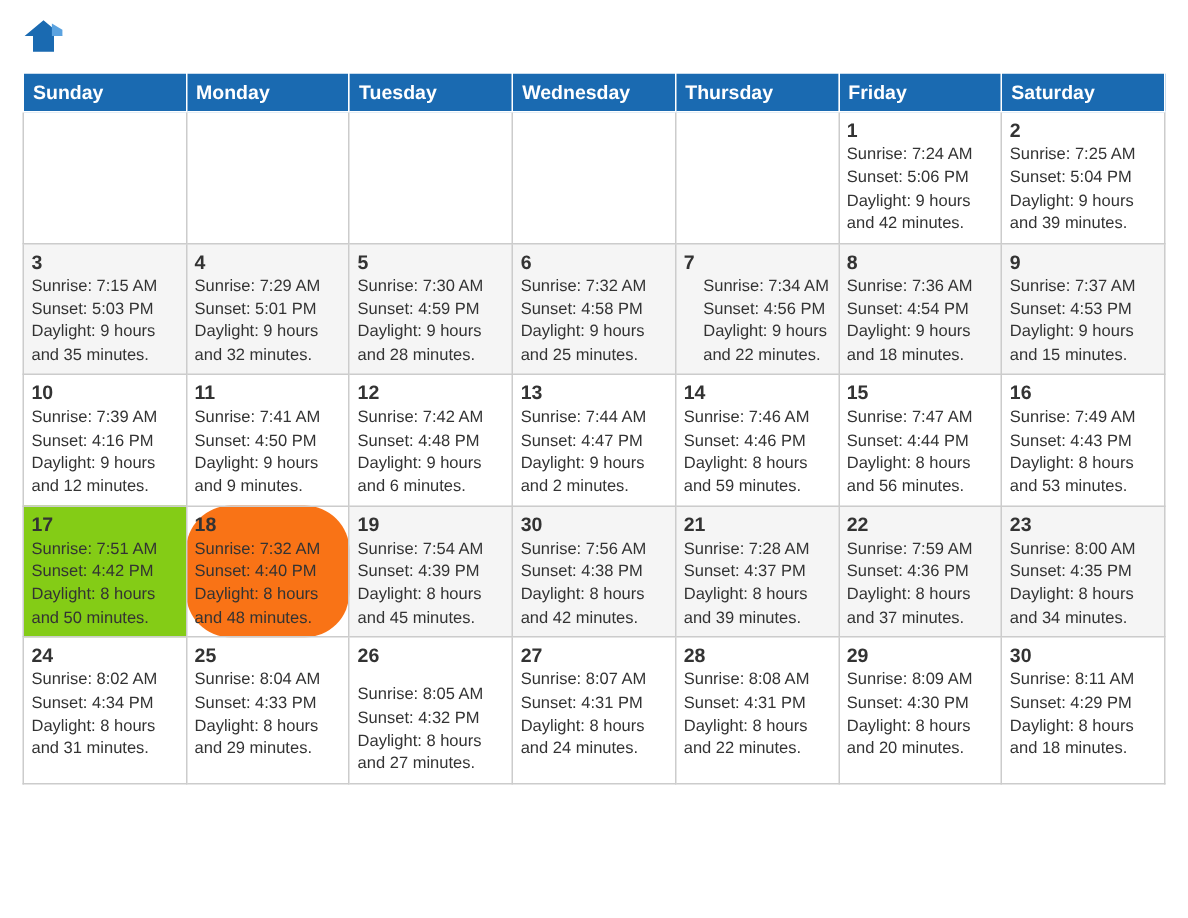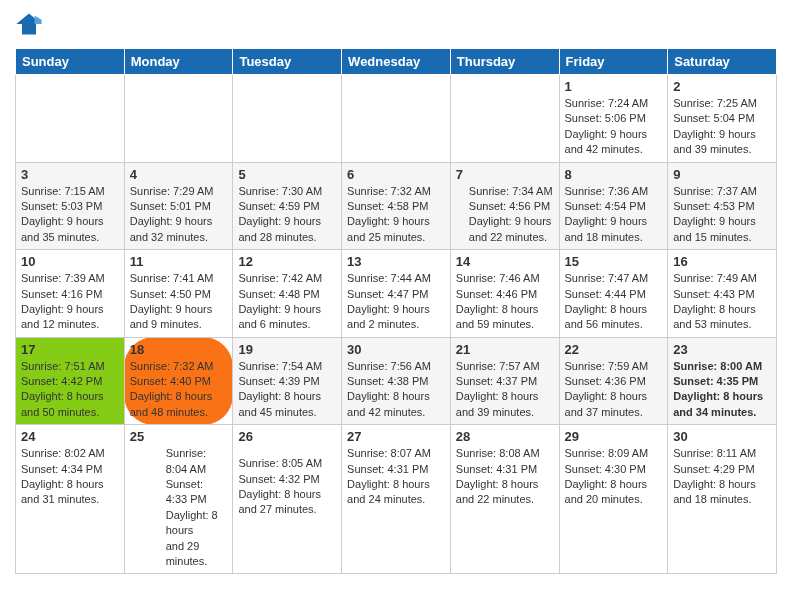--- a/index.html
+++ b/index.html
@@ -201,51 +201,51 @@
           </td>
           <td style="background: rgb(245, 245, 245);">
             <span class="day-num">30</span>
             <div class="day-info" style="white-space: pre-line;">Sunrise: 7:56 AM
 Sunset: 4:38 PM
 Daylight: 8 hours
 and 42 minutes.</div>
           </td>
           <td style="background: rgb(245, 245, 245);">
             <span class="day-num">21</span>
-            <div class="day-info" style="white-space: pre-line;">Sunrise: 7:57 AM
+            <div class="day-info" style="white-space: pre-line;">Sunrise: 7:28 AM
 Sunset: 4:37 PM
 Daylight: 8 hours
 and 39 minutes.</div>
           </td>
           <td style="background: rgb(245, 245, 245);">
             <span class="day-num">22</span>
             <div class="day-info" style="white-space: pre-line;">Sunrise: 7:59 AM
 Sunset: 4:36 PM
 Daylight: 8 hours
 and 37 minutes.</div>
           </td>
           <td style="background: rgb(245, 245, 245);">
             <span class="day-num">23</span>
-            <div class="day-info" style="white-space: pre-line; font-weight: bold;">Sunrise: 8:00 AM
+            <div class="day-info" style="white-space: pre-line;">Sunrise: 8:00 AM
 Sunset: 4:35 PM
 Daylight: 8 hours
 and 34 minutes.</div>
           </td>
         </tr>
         <tr>
           <td>
             <span class="day-num">24</span>
             <div class="day-info" style="white-space: pre-line;">Sunrise: 8:02 AM
 Sunset: 4:34 PM
 Daylight: 8 hours
 and 31 minutes.</div>
           </td>
           <td>
             <span class="day-num">25</span>
-            <div class="day-info" style="white-space: pre-line; margin-left: 36px;">Sunrise: 8:04 AM
+            <div class="day-info" style="white-space: pre-line;">Sunrise: 8:04 AM
 Sunset: 4:33 PM
 Daylight: 8 hours
 and 29 minutes.</div>
           </td>
           <td>
             <span class="day-num">26</span>
             <div class="day-info" style="white-space: pre-line; margin-top: 12px;">Sunrise: 8:05 AM
 Sunset: 4:32 PM
 Daylight: 8 hours
 and 27 minutes.</div>

